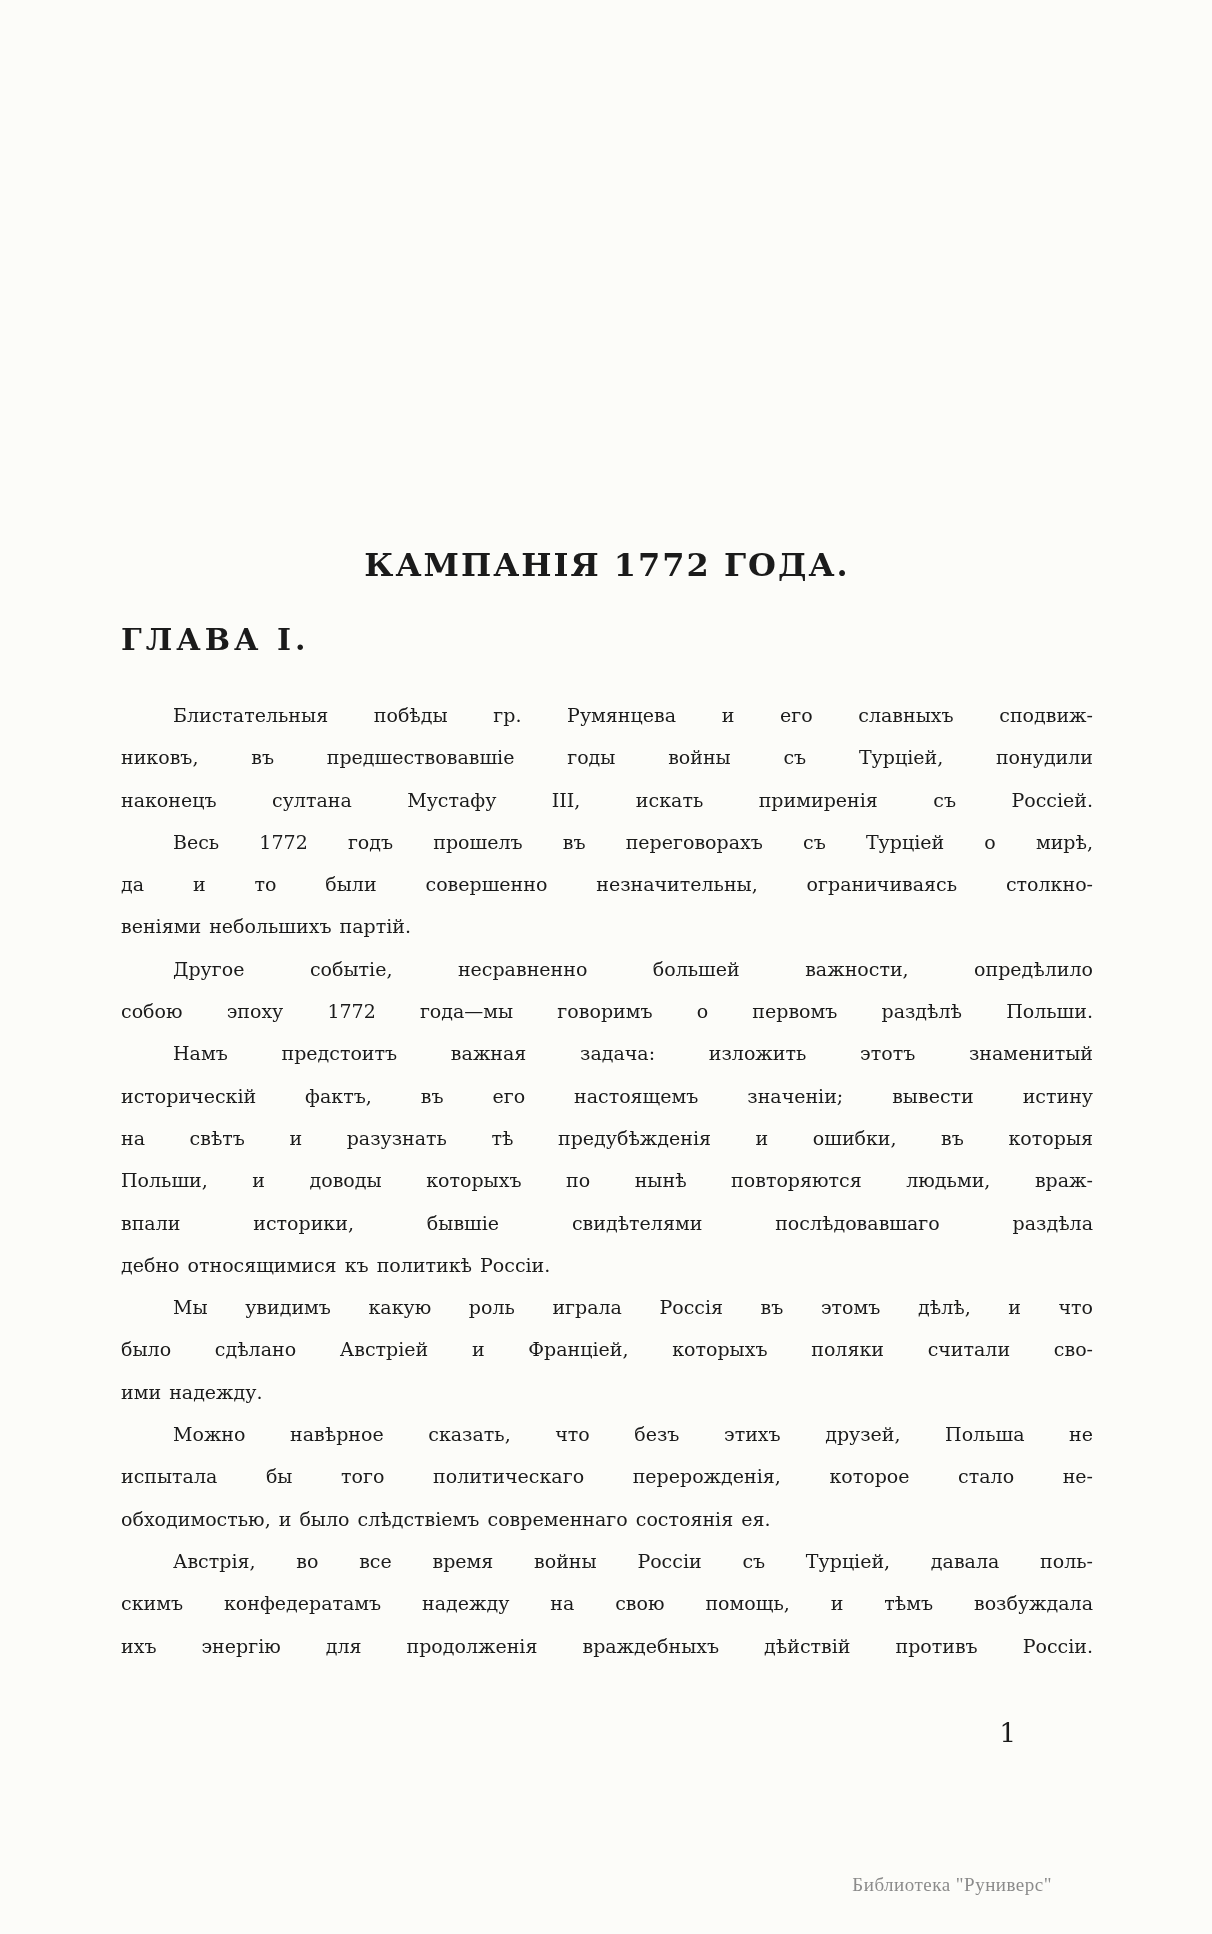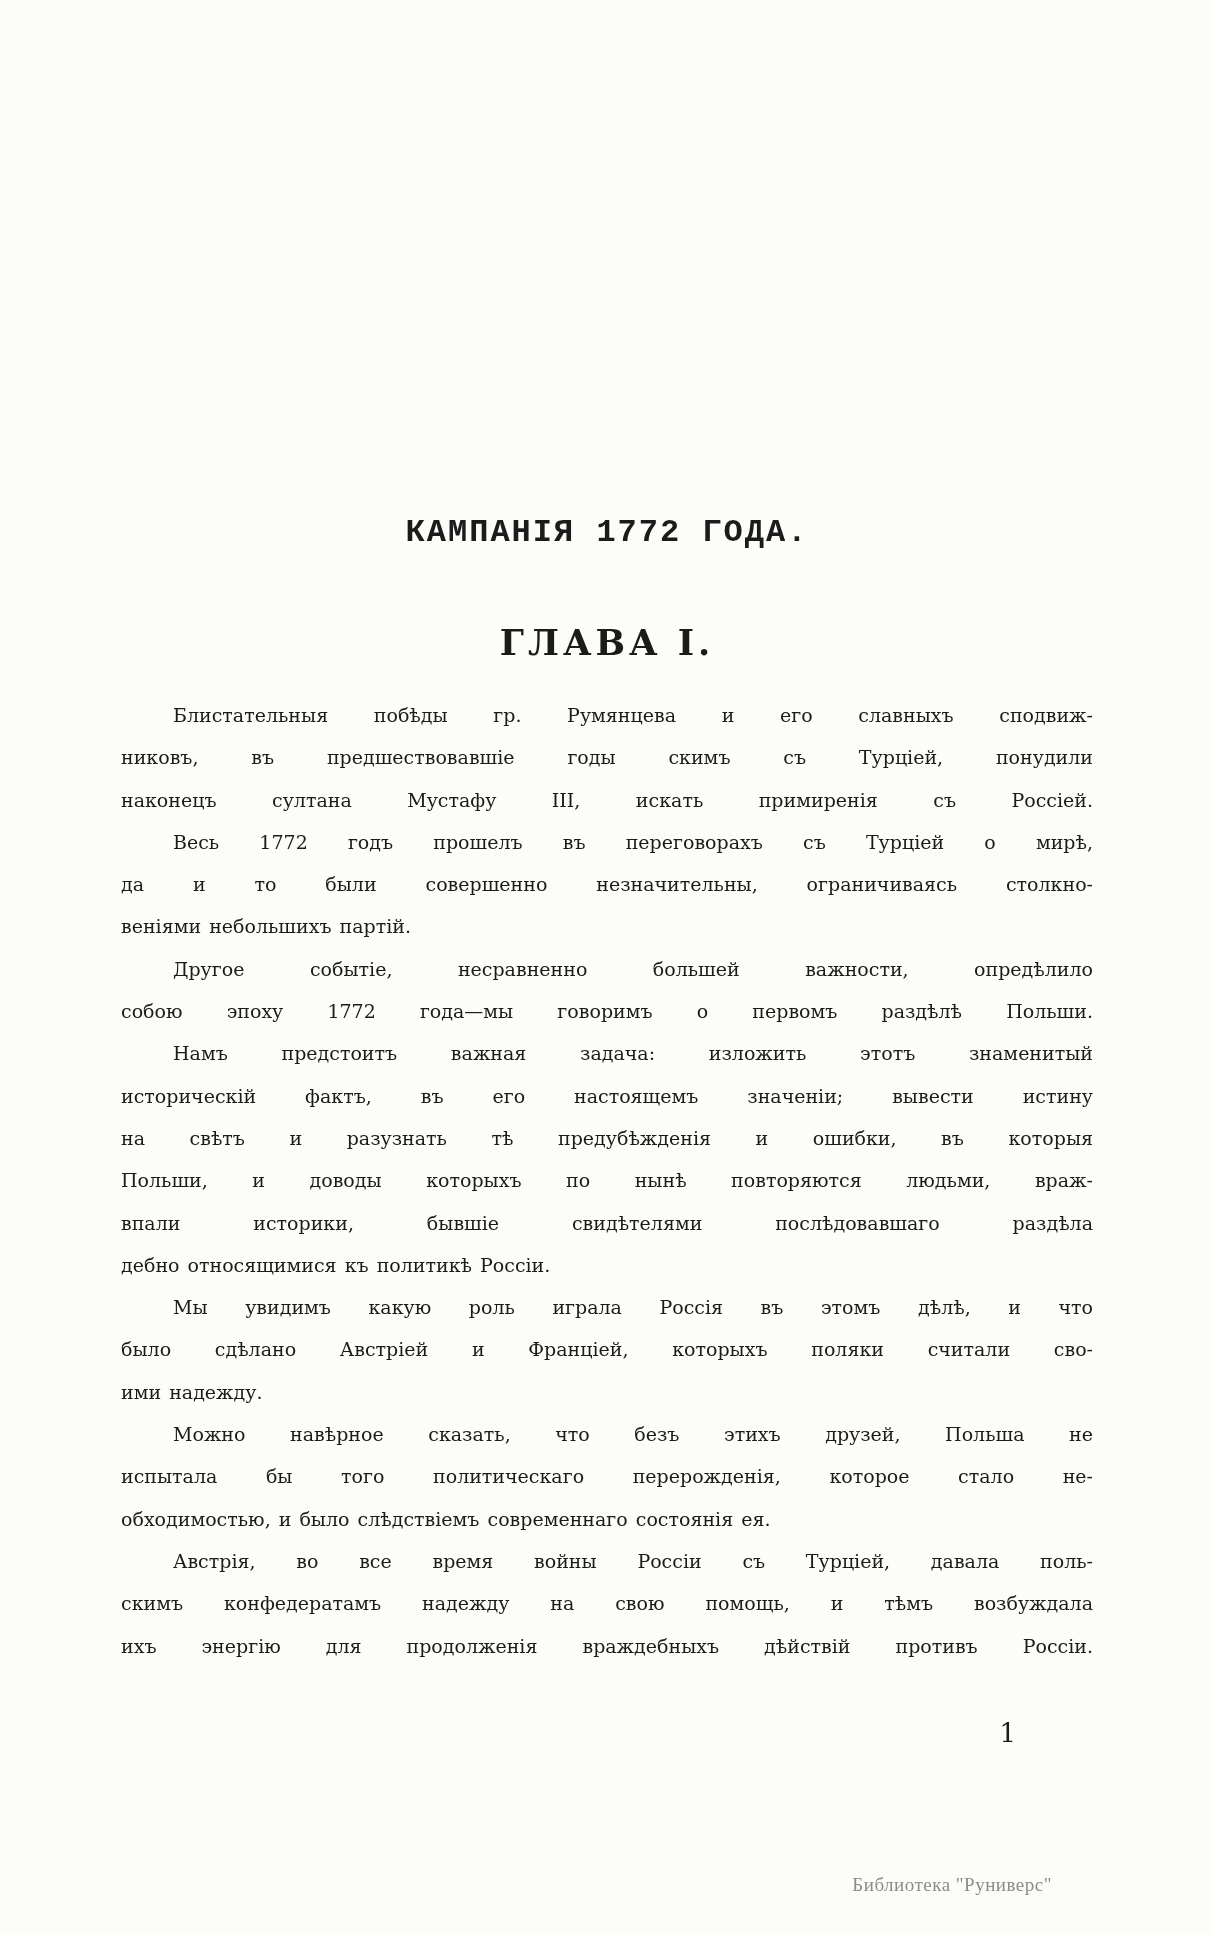--- a/index.html
+++ b/index.html
@@ -10,33 +10,31 @@
   }
   .page {
     position: relative;
     width: 1212px; height: 1934px;
     background: #fcfcf9;
     color: #1b1b1b;
     overflow: hidden;
   }
   .title {
     position: absolute;
-    left: 121px; width: 972px; top: 514px;
+    left: 121px; width: 972px; top: 546px;
     text-align: center;
     font-size: 32px;
     font-weight: bold;
     letter-spacing: 2px;
     white-space: nowrap;
-    font-family: Liberation Mono, monospace;
   }
   .chapter {
     position: absolute;
     left: 121px; width: 972px; top: 622px;
-    text-align: center;
-    font-size: 35px;
+    font-size: 30px;
     font-weight: bold;
     letter-spacing: 4px;
     white-space: nowrap;
   }
   .textblock {
     position: absolute;
     left: 121px; top: 694px;
     width: 972px;
     font-size: 19px;
     line-height: 42.3px;
@@ -69,21 +67,21 @@
   }
 </style>
 </head>
 <body>
 
 <div class="page">
   <div class="title">КАМПАНІЯ 1772 ГОДА.</div>
   <div class="chapter">ГЛАВА I.</div>
   <div class="textblock" id="textblock">
       <div class="line first">Блистательныя побѣды гр. Румянцева и его славныхъ сподвиж-</div>
-      <div class="line">никовъ, въ предшествовавшіе годы скимъ съ Турціей, понудили</div>
+      <div class="line">никовъ, въ предшествовавшіе годы войны съ Турціей, понудили</div>
       <div class="line">наконецъ султана Мустафу III, искать примиренія съ Россіей.</div>
       <div class="line first">Весь 1772 годъ прошелъ въ переговорахъ съ Турціей о мирѣ,</div>
       <div class="line">да и то были совершенно незначительны, ограничиваясь столкно-</div>
       <div class="line end">веніями небольшихъ партій.</div>
       <div class="line first">Другое событіе, несравненно большей важности, опредѣлило</div>
       <div class="line">собою эпоху 1772 года—мы говоримъ о первомъ раздѣлѣ Польши.</div>
       <div class="line first">Намъ предстоитъ важная задача: изложить этотъ знаменитый</div>
       <div class="line">историческій фактъ, въ его настоящемъ значеніи; вывести истину</div>
       <div class="line">на свѣтъ и разузнать тѣ предубѣжденія и ошибки, въ которыя</div>
       <div class="line">Польши, и доводы которыхъ по нынѣ повторяются людьми, враж-</div>

